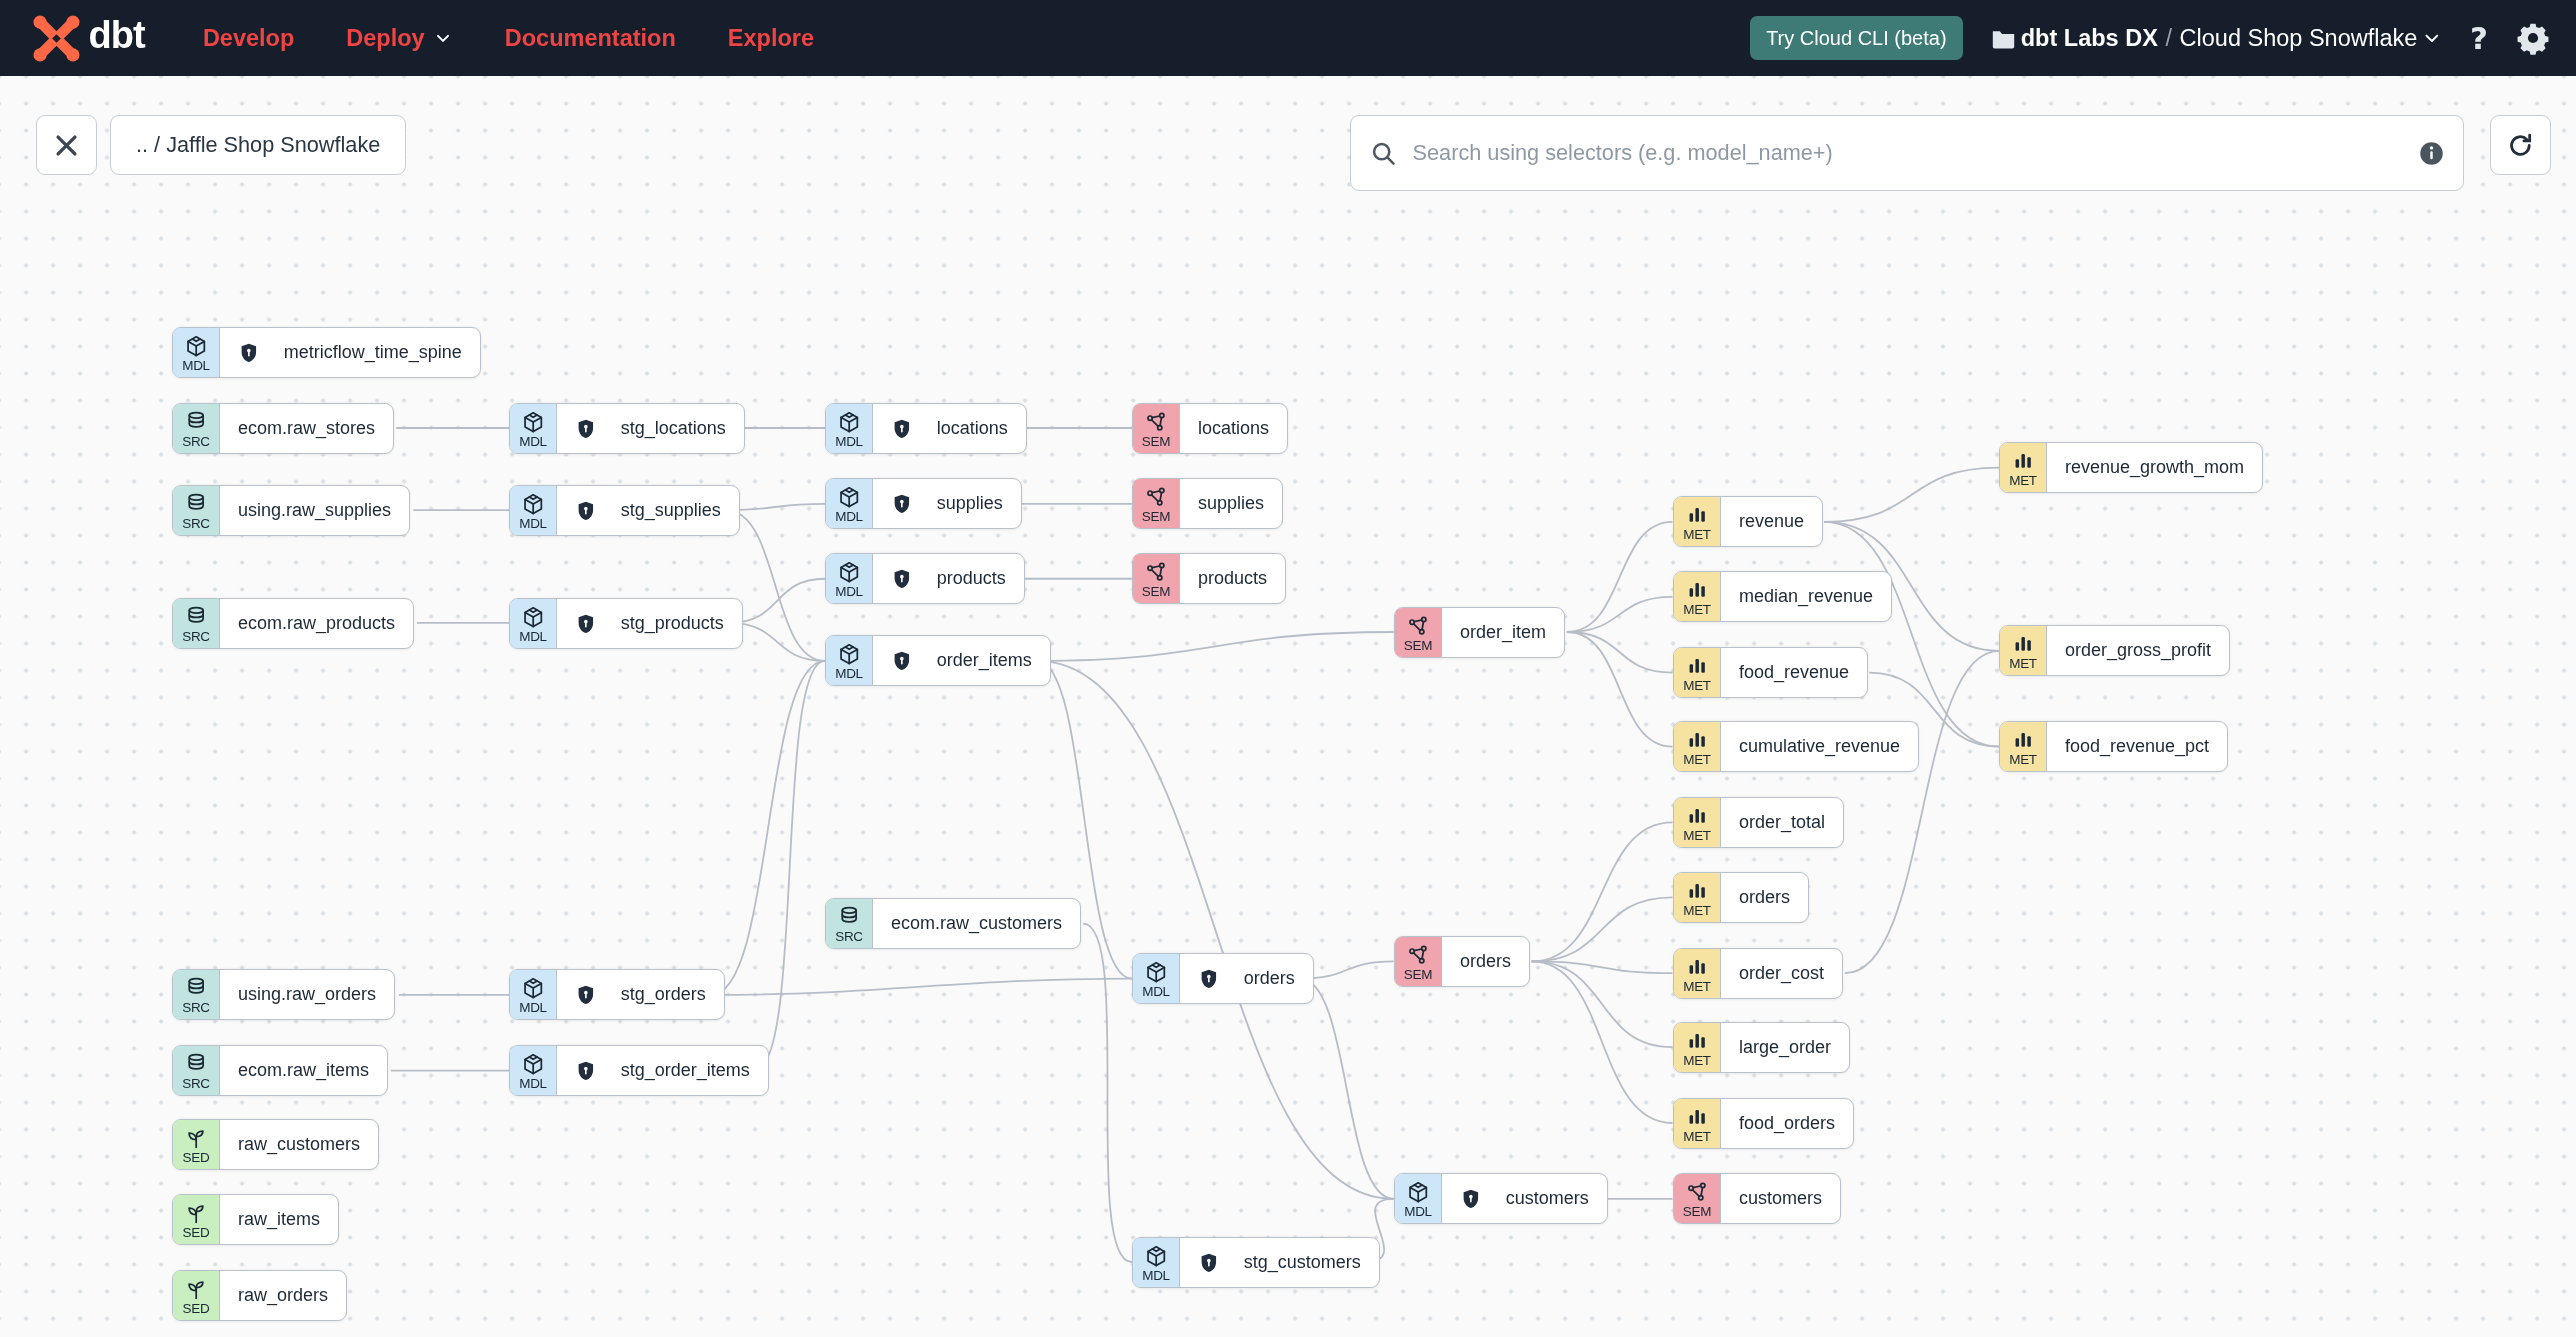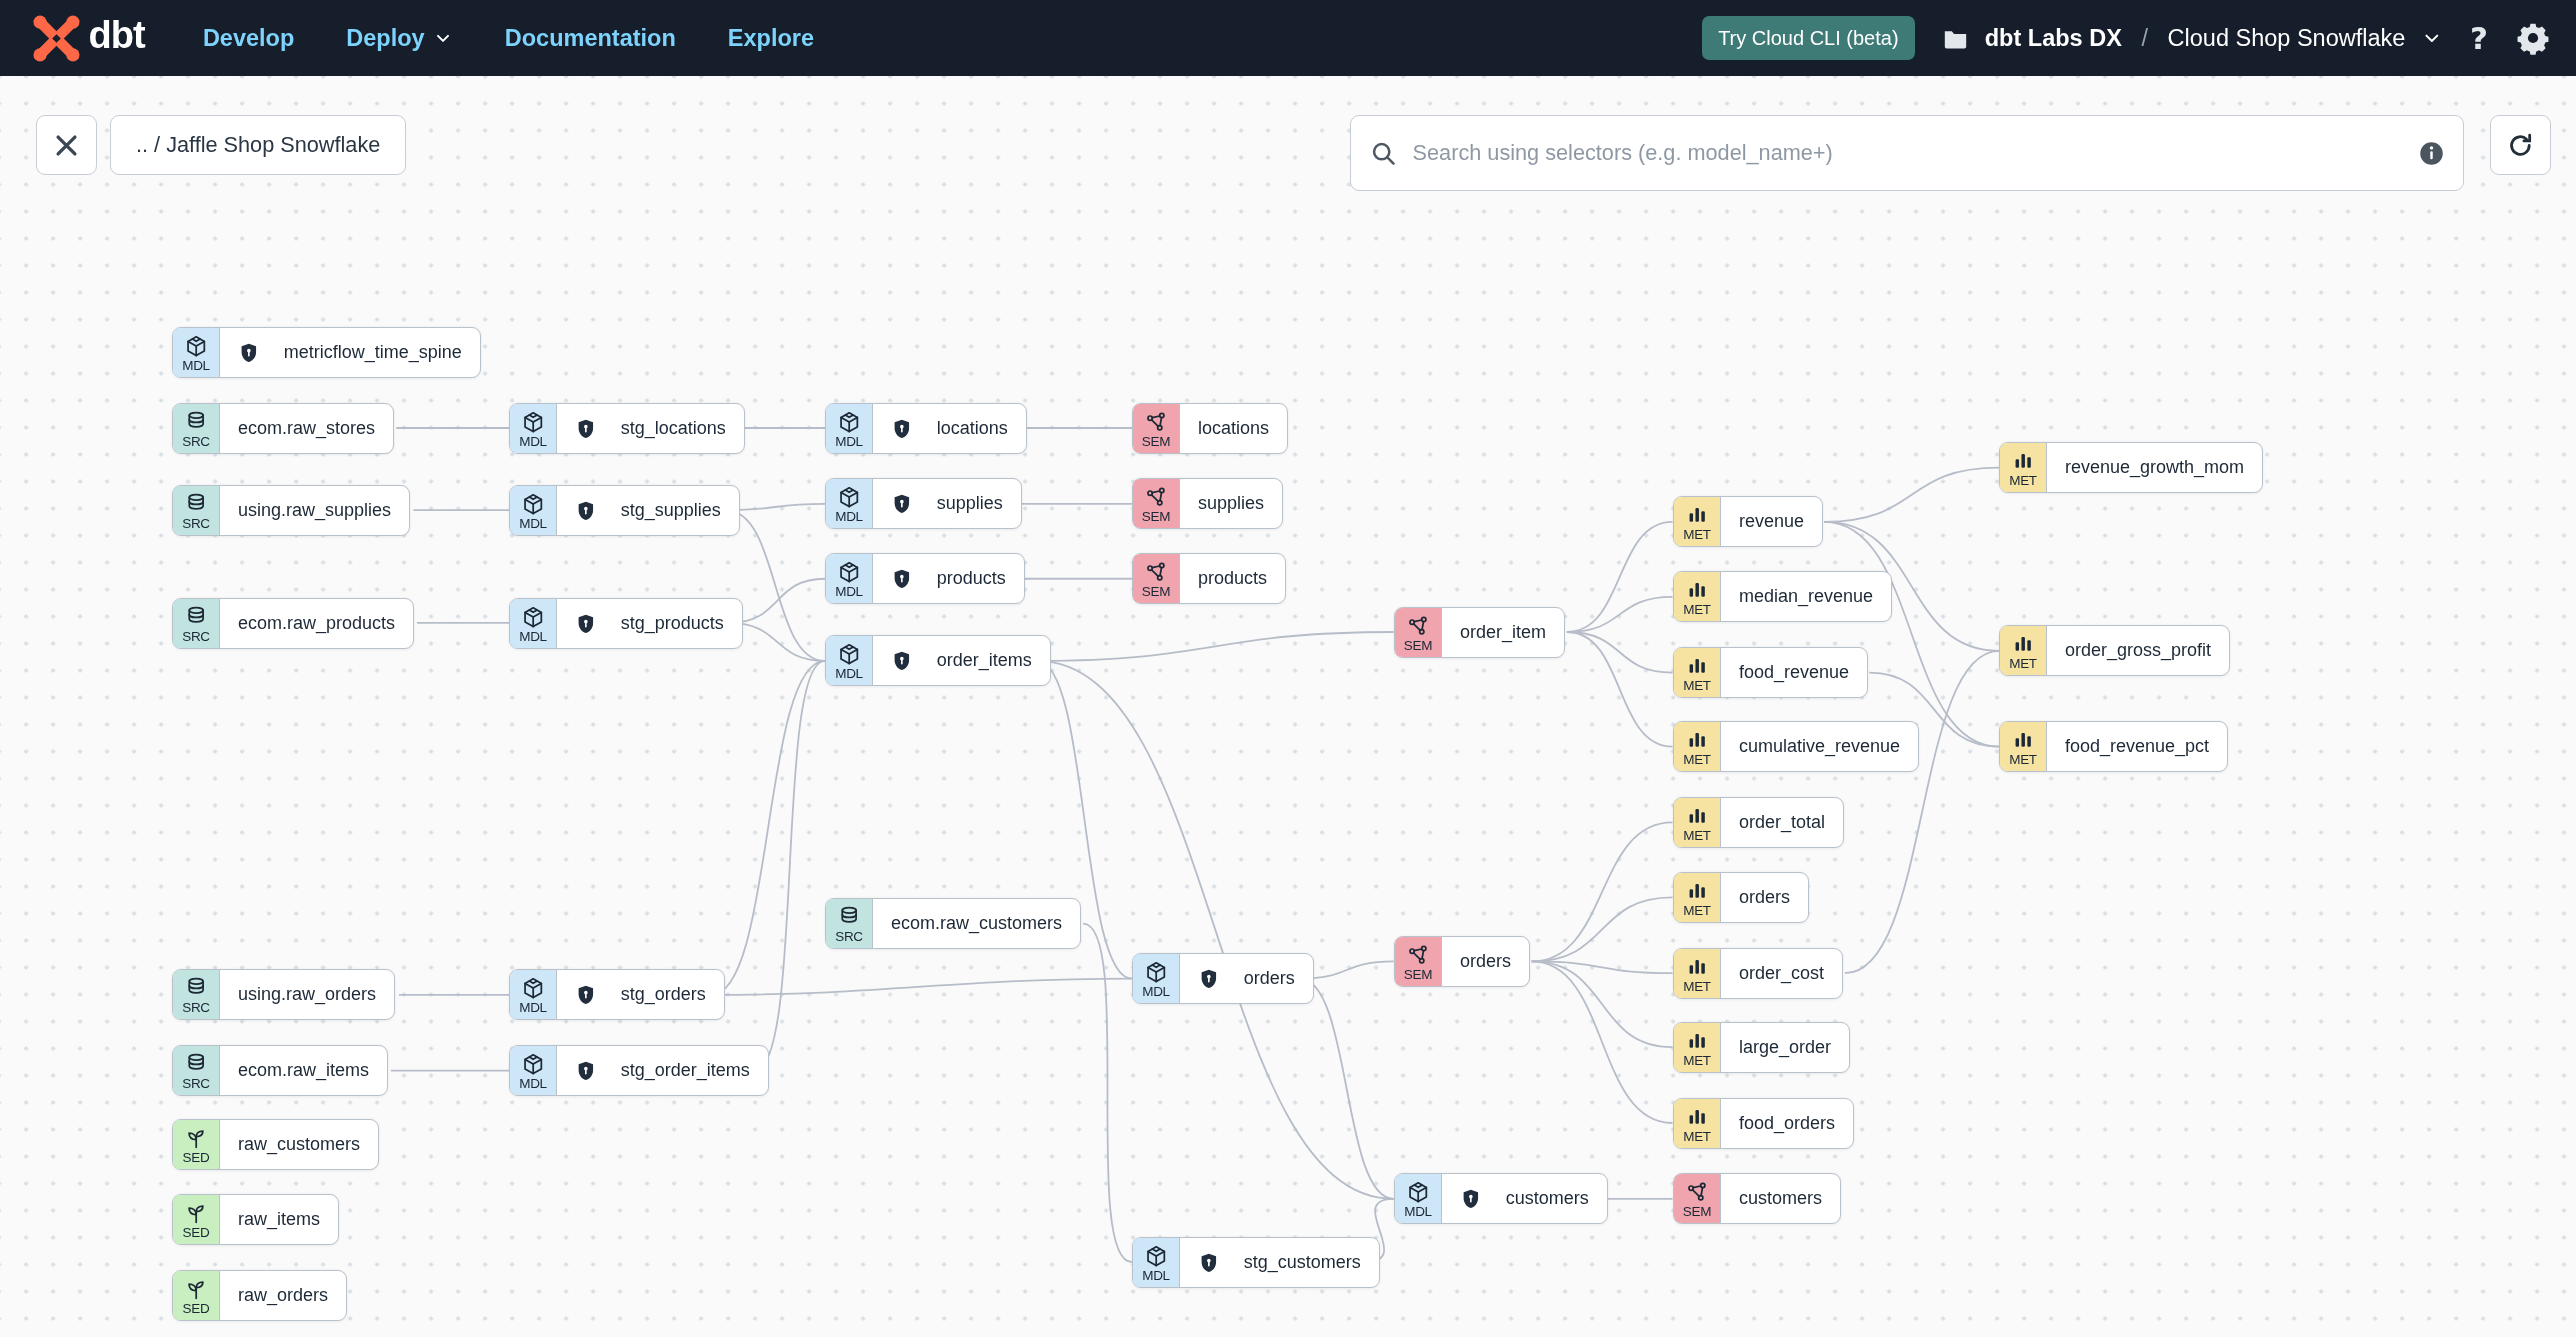--- a/index.html
+++ b/index.html
@@ -14,25 +14,25 @@
     background-size:27px 27px; background-position:12.6px 9px; }
   #edges { position:absolute; left:0; top:0; z-index:1; pointer-events:none; }
   #edges path { fill:none; stroke:#b6bdc8; stroke-width:2px; }
 
   
   .topnav { position:absolute; left:0; top:0; width:2576px; height:76px; background:#161e2b;
     display:flex; align-items:center; padding:0 25px 0 32.5px; z-index:20; }
   .brand { display:flex; align-items:center; gap:9px; }
   .brand-word { color:#ffffff; font-size:38px; font-weight:700; letter-spacing:-0.9px; line-height:1; padding-bottom:5.4px;}
   .nav-menu { display:flex; align-items:center; gap:52px; margin-left:58px; }
-  .nav-item { color:#7dd3fc; font-size:23.5px; font-weight:600; display:flex; align-items:center; gap:8.1px; cursor:pointer;}
+  .nav-item { color:#ef4444; font-size:23.5px; font-weight:600; display:flex; align-items:center; gap:8.1px; cursor:pointer;}
   .nav-right { margin-left:auto; display:flex; align-items:center; gap:27px;padding-left:48px; }
   .cta-btn { background:#3e7b77; color:#fff; font-size:20px; font-weight:500; border:none;
     border-radius:7.2px; padding:10.8px 16.2px; white-space:nowrap; cursor:pointer;}
-  .acct { display:flex; align-items:center; gap:16px; color:#fff; font-size:23.5px; }
+  .acct { display:flex; align-items:center; gap:4px; color:#fff; font-size:23.5px; }
   .acct .acct-name { font-weight:700; }
   .acct .slash { color:#98a2ae; font-weight:400; padding:0 3.6px;}
   .acct .proj { font-weight:400; }
   .icon-btn { display:flex; align-items:center; justify-content:center; cursor:pointer; }
   .help-q { color:#e2e7ec; font-size:31px; font-weight:700; font-family:"DejaVu Sans",sans-serif; }
 
   
   .tool { position:absolute; z-index:10; background:#fff; border:1.8px solid #c6cdd5; border-radius:9px;
     display:flex; align-items:center; }
   #close-btn  { left:36px;  top:115px; width:61px;  height:60px; justify-content:center; cursor:pointer;}

